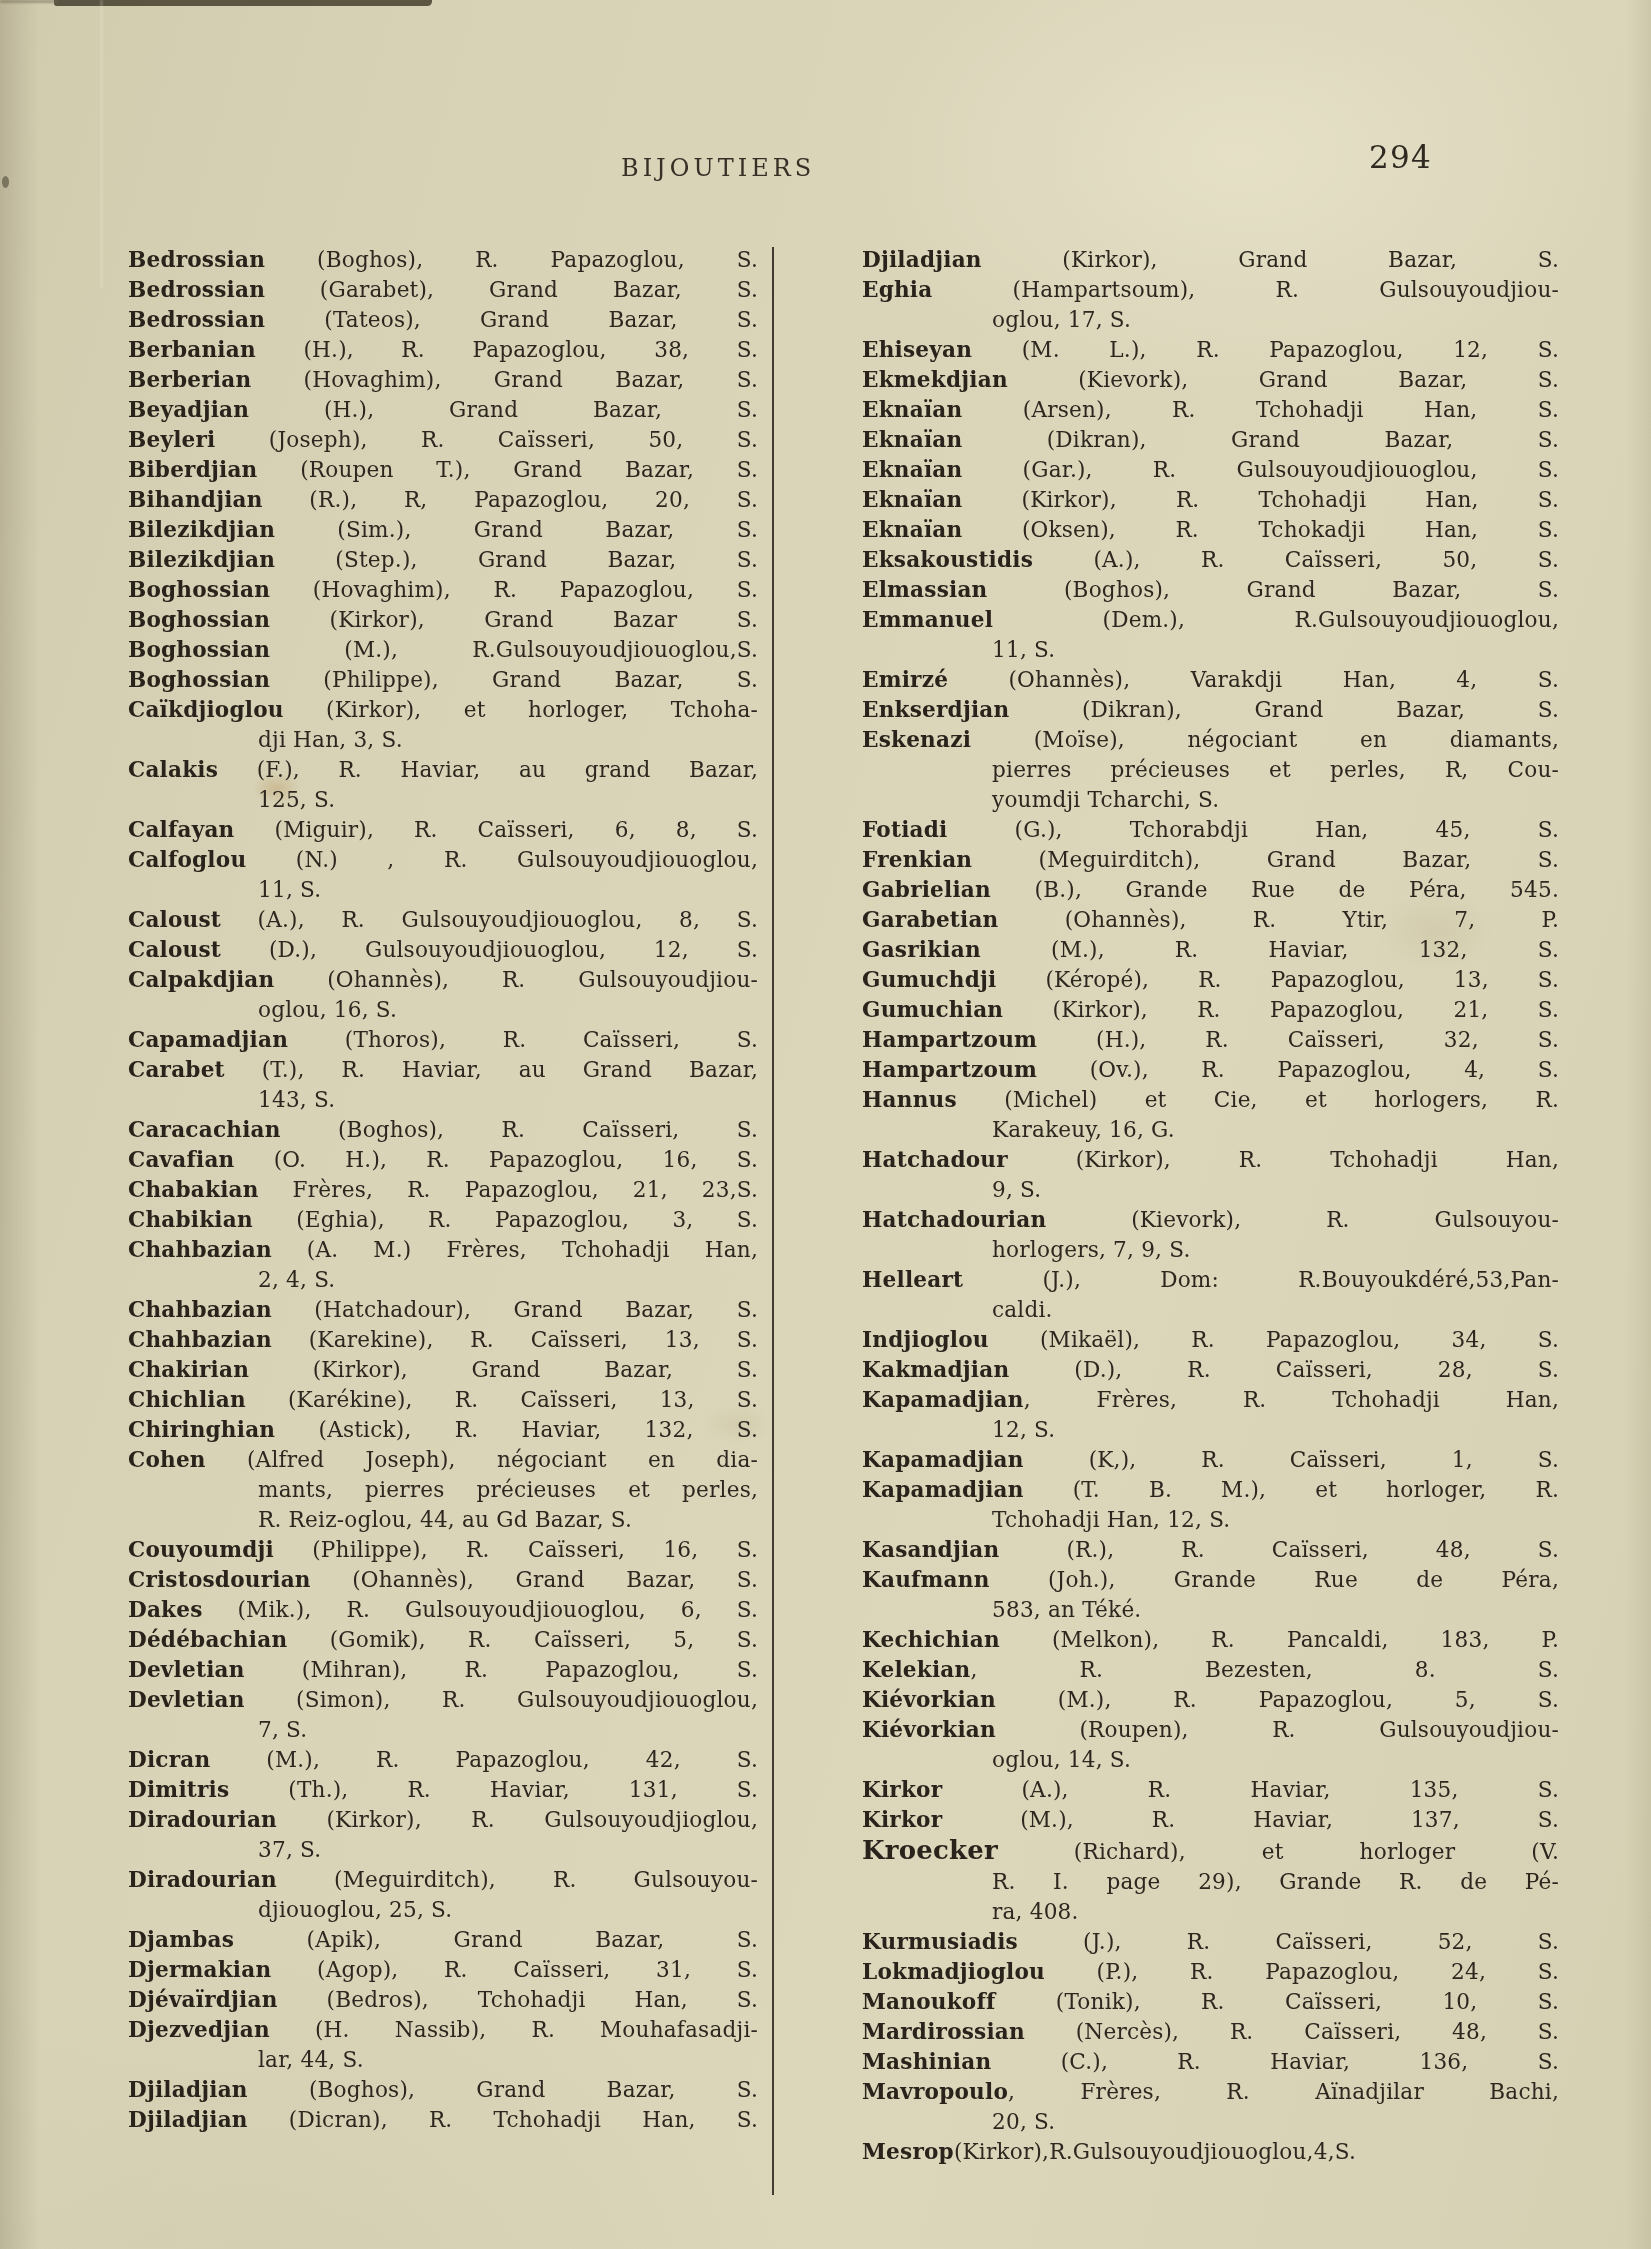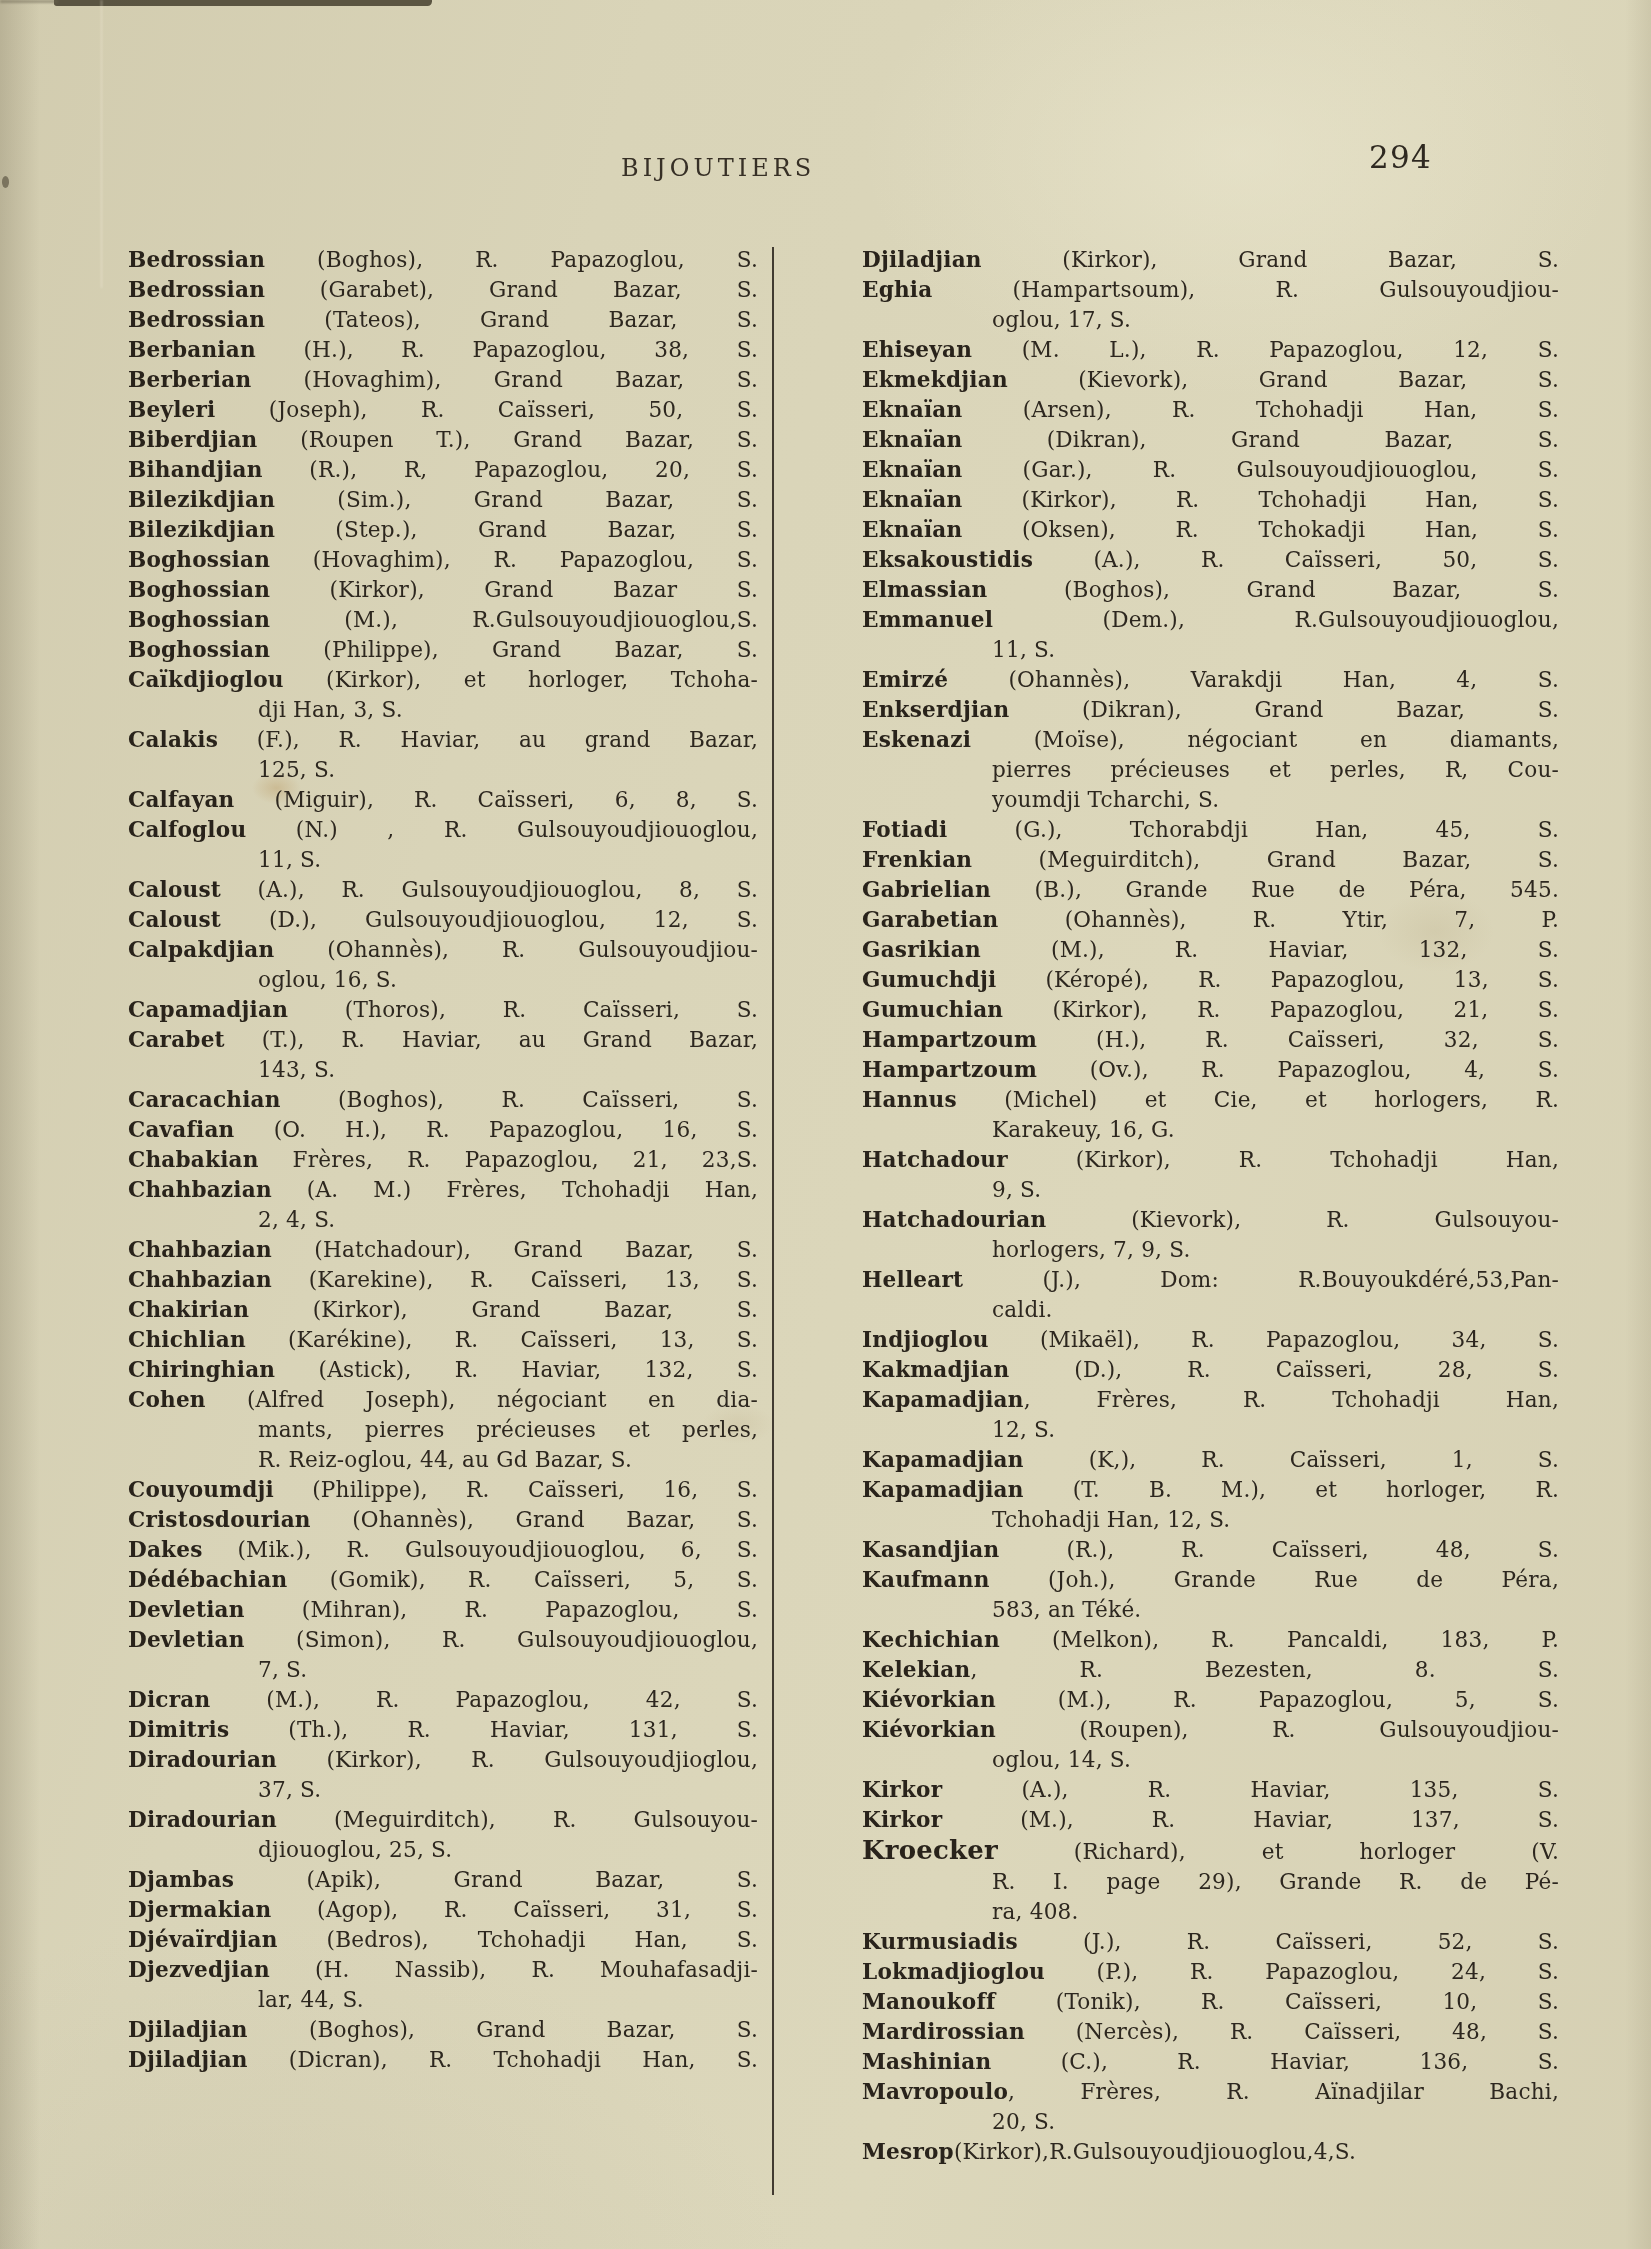--- a/index.html
+++ b/index.html
@@ -85,20 +85,23 @@
       <p class="entry">
         <span class="line jl"><span class="nm">Bedrossian</span> (Tateos), Grand Bazar, S.</span>
       </p>
       <p class="entry">
         <span class="line jl"><span class="nm">Berbanian</span> (H.), R. Papazoglou, 38, S.</span>
       </p>
       <p class="entry">
         <span class="line jl"><span class="nm">Berberian</span> (Hovaghim), Grand Bazar, S.</span>
       </p>
       <p class="entry">
+        <span class="line jl"><span class="nm">Beyadjian</span> (H.), Grand Bazar, S.</span>
+      </p>
+      <p class="entry">
         <span class="line jl"><span class="nm">Beyleri</span> (Joseph), R. Caïsseri, 50, S.</span>
       </p>
       <p class="entry">
         <span class="line jl"><span class="nm">Biberdjian</span> (Roupen T.), Grand Bazar, S.</span>
       </p>
       <p class="entry">
         <span class="line jl"><span class="nm">Bihandjian</span> (R.), R, Papazoglou, 20, S.</span>
       </p>
       <p class="entry">
         <span class="line jl"><span class="nm">Bilezikdjian</span> (Sim.), Grand Bazar, S.</span>
@@ -151,20 +154,23 @@
         <span class="line cont">143, S.</span>
       </p>
       <p class="entry">
         <span class="line jl"><span class="nm">Caracachian</span> (Boghos), R. Caïsseri, S.</span>
       </p>
       <p class="entry">
         <span class="line jl"><span class="nm">Cavafian</span> (O. H.), R. Papazoglou, 16, S.</span>
       </p>
       <p class="entry">
         <span class="line jl"><span class="nm">Chabakian</span> Frères, R. Papazoglou, 21, 23,S.</span>
+      </p>
+      <p class="entry">
+        <span class="line jl"><span class="nm">Chabikian</span> (Eghia), R. Papazoglou, 3, S.</span>
       </p>
       <p class="entry">
         <span class="line jl"><span class="nm">Chahbazian</span> (A. M.) Frères, Tchohadji Han,</span>
         <span class="line cont">2, 4, S.</span>
       </p>
       <p class="entry">
         <span class="line jl"><span class="nm">Chahbazian</span> (Hatchadour), Grand Bazar, S.</span>
       </p>
       <p class="entry">
         <span class="line jl"><span class="nm">Chahbazian</span> (Karekine), R. Caïsseri, 13, S.</span>

